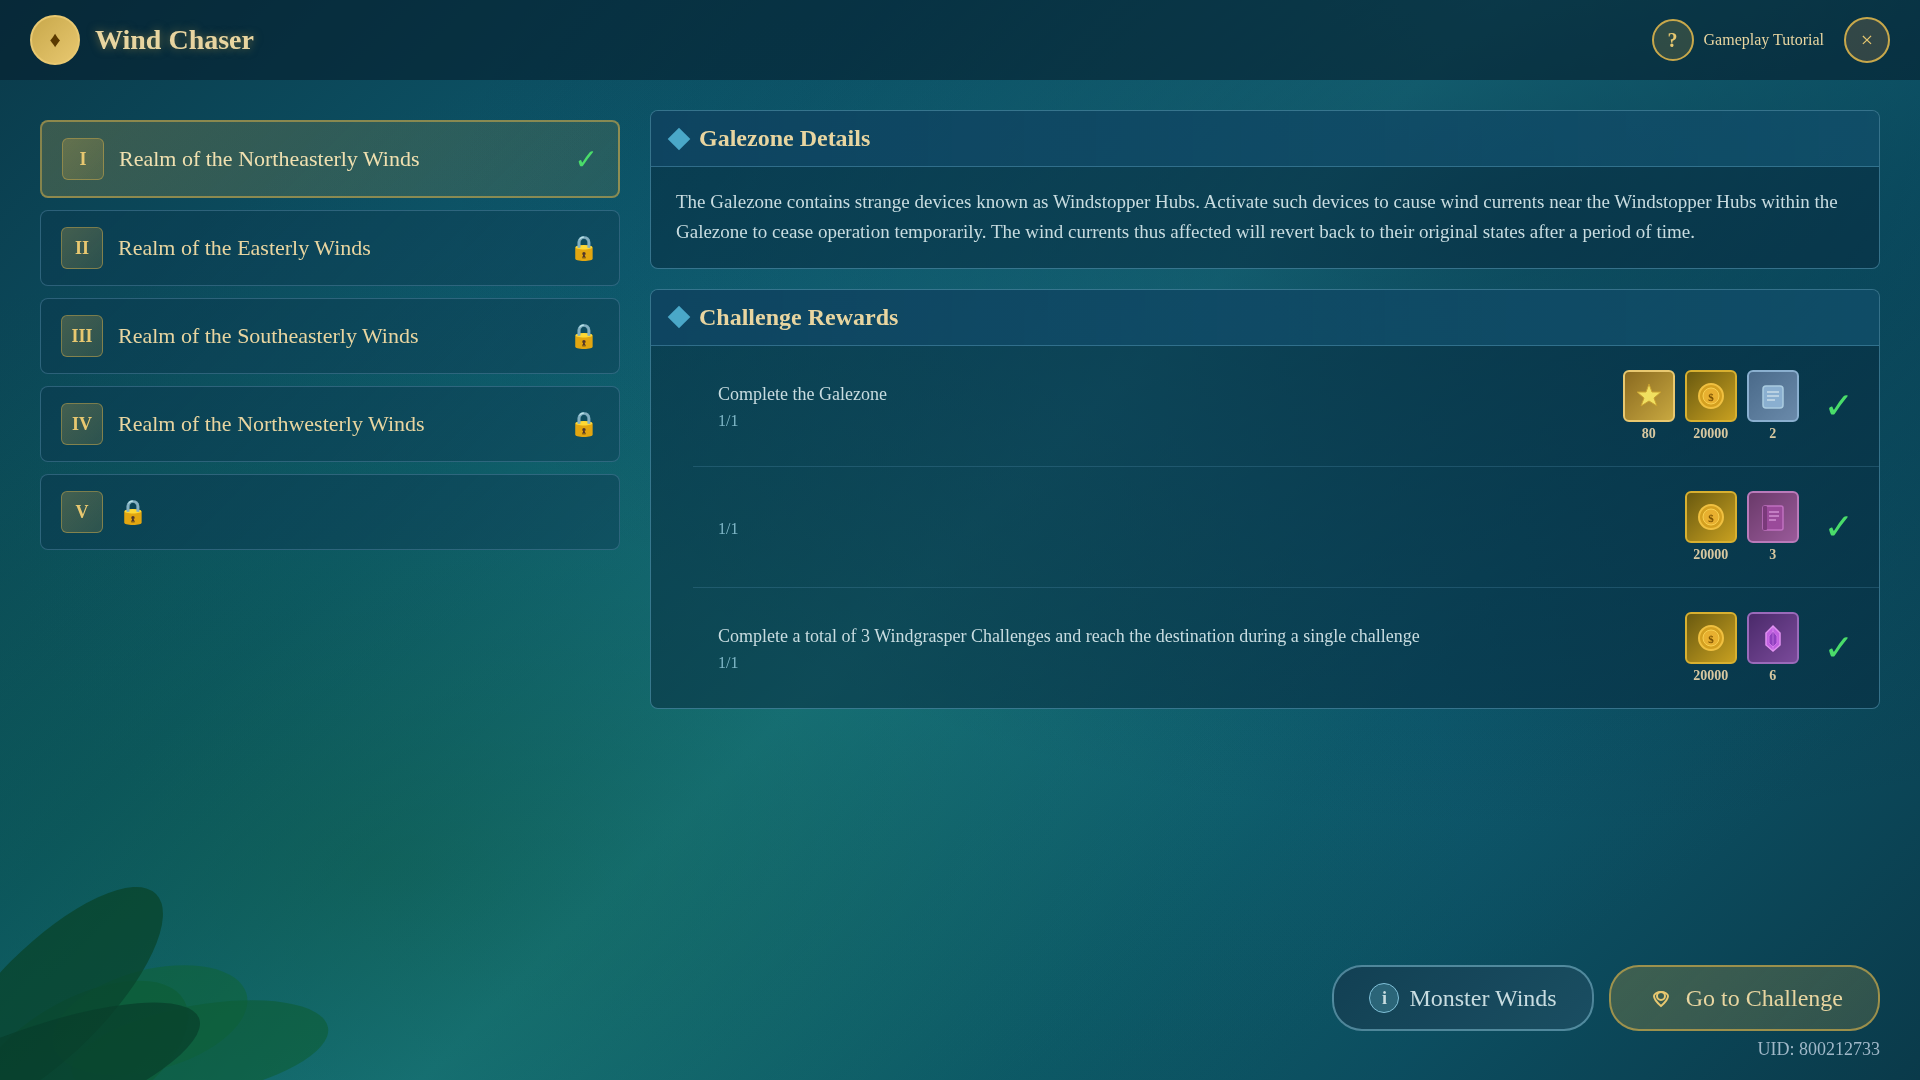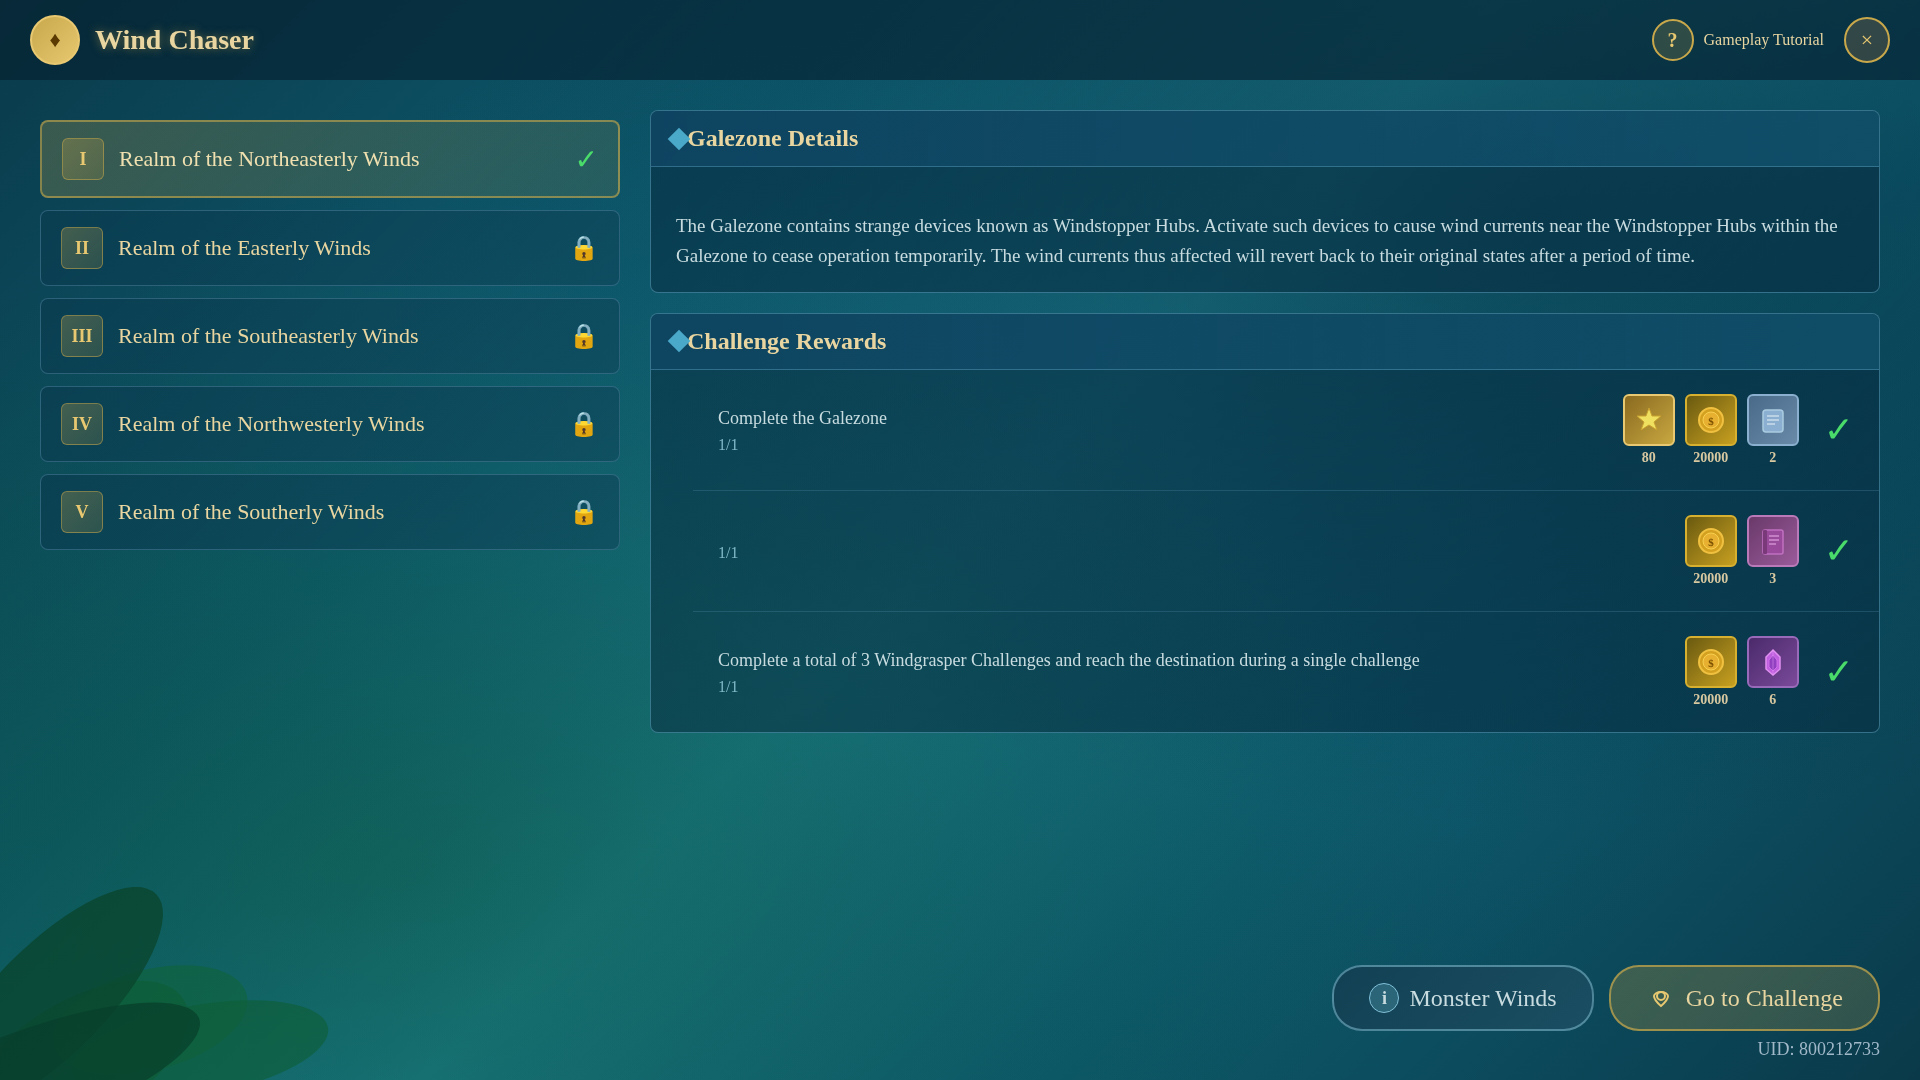--- a/index.html
+++ b/index.html
@@ -206,20 +206,21 @@
       border-radius: 8px;
       background: rgba(5, 40, 60, 0.5);
       overflow: hidden;
     }
 
     .section-header {
       background: linear-gradient(90deg, rgba(15, 70, 100, 0.8), rgba(20, 90, 120, 0.6));
       padding: 14px 20px;
       display: flex;
       align-items: center;
+      gap: 12px;
       border-bottom: 1px solid rgba(100, 170, 200, 0.4);
     }
 
     .diamond-icon {
       width: 16px;
       height: 16px;
       background: #4aa8c8;
       transform: rotate(45deg);
       flex-shrink: 0;
     }
@@ -231,21 +232,20 @@
     }
 
     .section-body {
       padding: 20px 25px;
     }
 
     .description-text {
       font-size: 19px;
       color: #c8dce0;
       line-height: 1.6;
-      margin-top: 24px;
     }
 
     
     .reward-row {
       padding: 24px 25px;
       display: flex;
       align-items: center;
       gap: 15px;
       border-bottom: 1px solid rgba(80, 140, 170, 0.3);
       margin-left: 42px;
@@ -455,21 +455,20 @@
     </div>
 
     <div class="realm-item locked">
       <div class="realm-numeral">IV</div>
       <span class="realm-name">Realm of the Northwesterly Winds</span>
       <span class="lock-icon">🔒</span>
     </div>
 
     <div class="realm-item locked">
       <div class="realm-numeral">V</div>
-      <span class="realm-name">Realm of the Southerly Winds</span>
       <span class="lock-icon">🔒</span>
     </div>
   </div>
 
   <div class="details-panel">
 
     <div class="section-box">
       <div class="section-header">
         <div class="diamond-icon"></div>
         <span class="section-title">Galezone Details</span>

